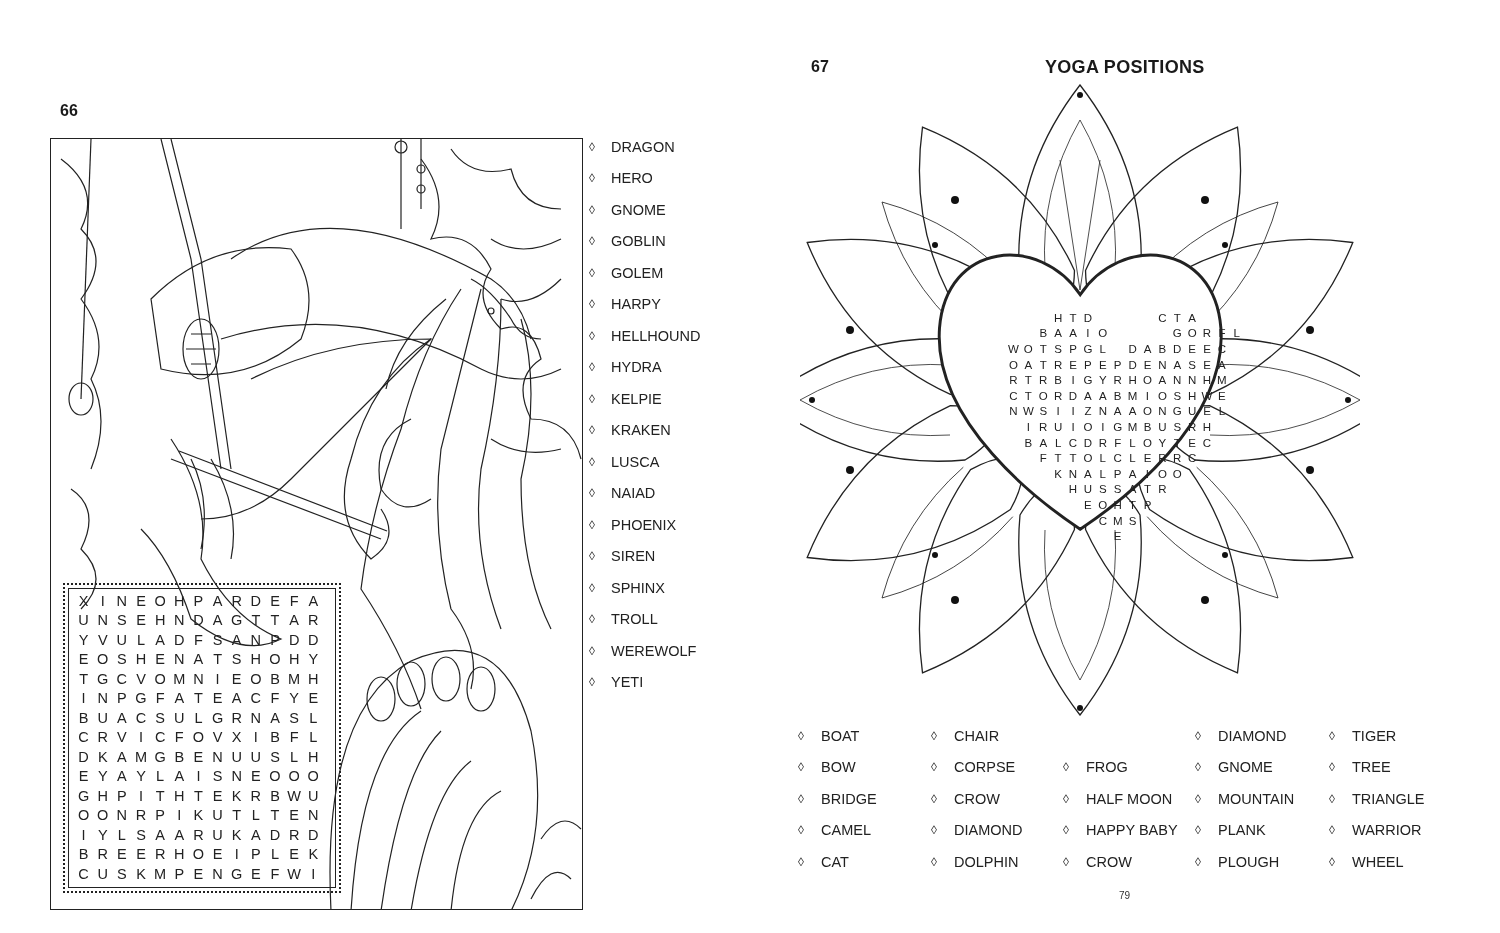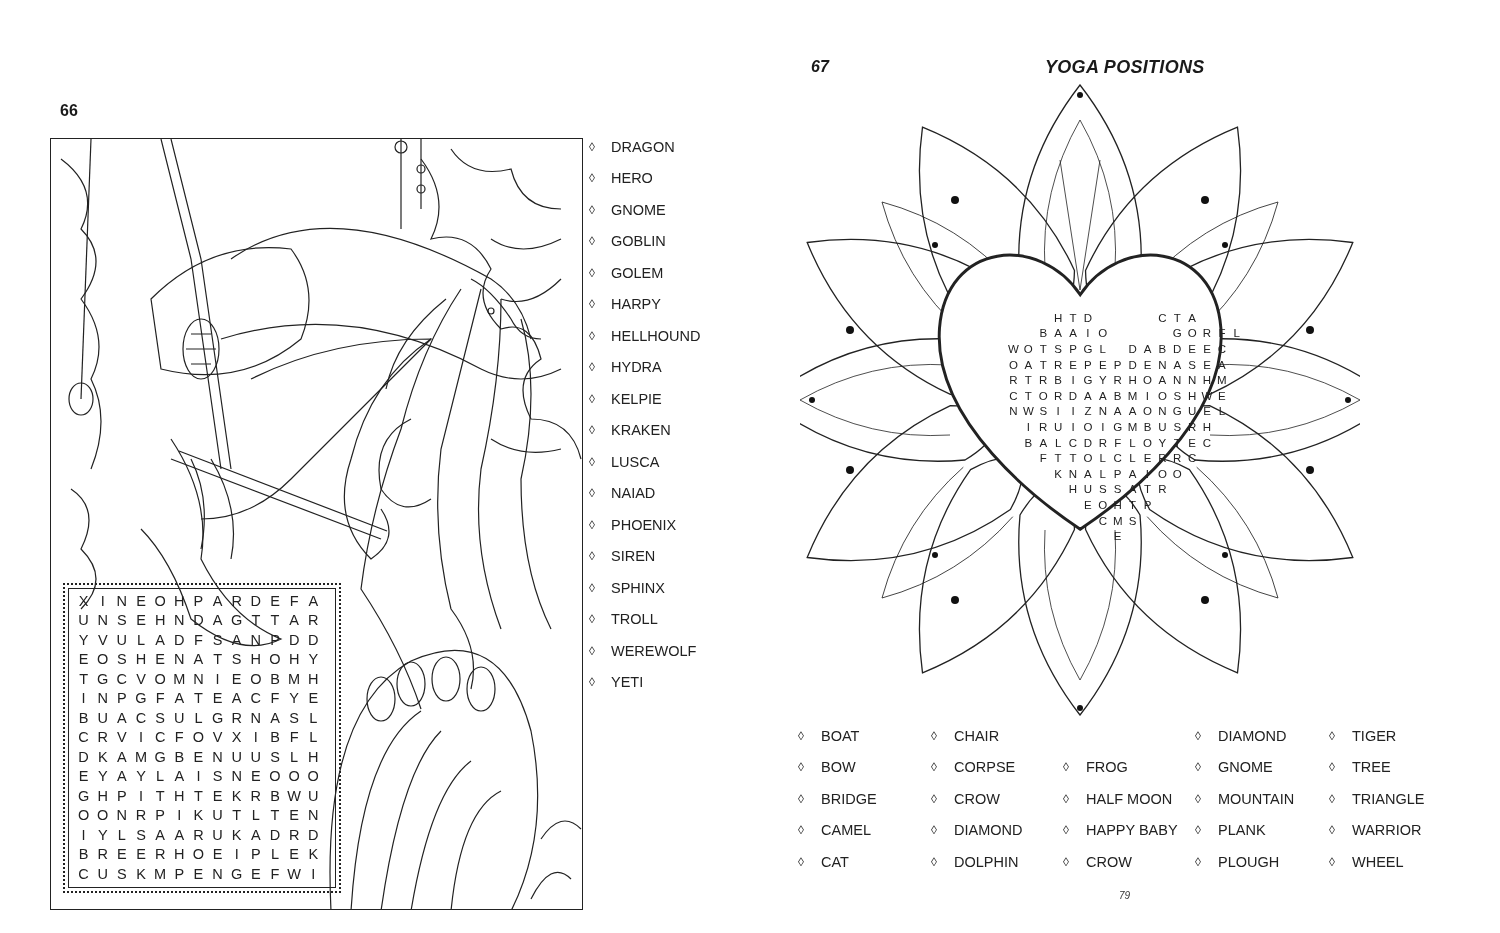--- a/index.html
+++ b/index.html
@@ -387,21 +387,21 @@
       </li>
       <li>
         <span class="dia">◊</span>
         <span>YETI</span>
       </li>
     </ul>
 
   <div class="folio" style="left:369px;top:890px;text-align:right;">78</div>
 </div>
 
-<div class="page" style="left:750px;width:750px;font-style:italic;">
+<div class="page" style="left:750px;width:750px;">
   <div class="pnum" style="left:61px;top:58px;">67</div>
   <div class="ptitle" style="left:295px;top:57px;">YOGA POSITIONS</div>
 
   <svg width="560" height="640" viewBox="0 0 560 640" style="left:50px;top:80px;">
     <g fill="none" stroke="#222" stroke-width="1.3">
 
       <g id="petals">
         <path d="M280 5 q-70 90 -60 200 q30 50 60 20 q30 30 60 -20 q10 -110 -60 -200z"></path>
         <path d="M280 5 q-70 90 -60 200 q30 50 60 20 q30 30 60 -20 q10 -110 -60 -200z" transform="rotate(30 280 320)"></path>
         <path d="M280 5 q-70 90 -60 200 q30 50 60 20 q30 30 60 -20 q10 -110 -60 -200z" transform="rotate(60 280 320)"></path>

